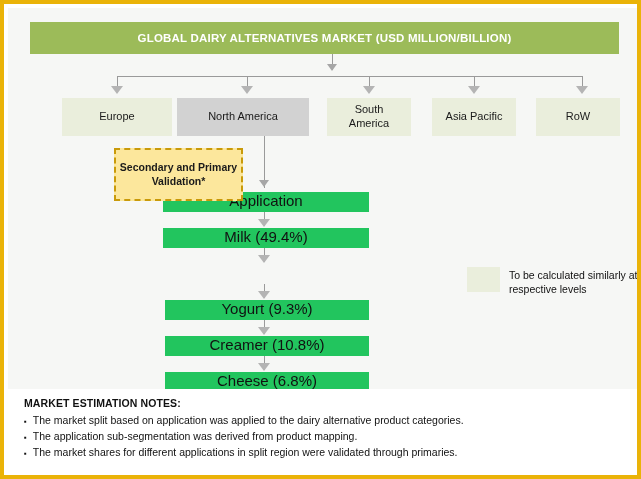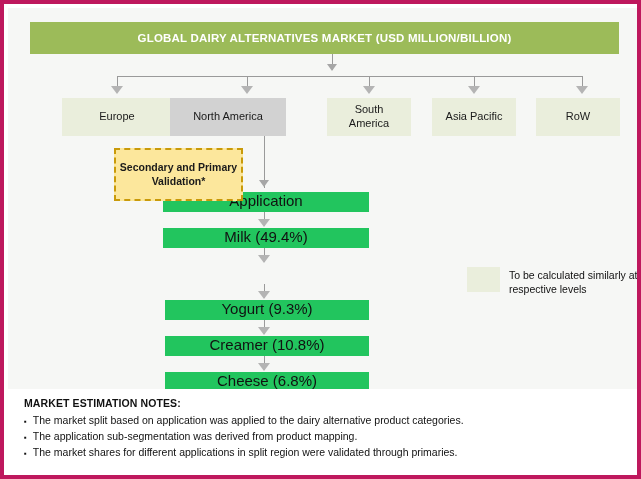--- a/index.html
+++ b/index.html
@@ -8,21 +8,21 @@
     background: #ffffff;
   }
   body {
     font-family: "Liberation Sans", sans-serif;
   }
   #page {
     position: relative;
     width: 641px;
     height: 479px;
     background: #ffffff;
-    border: 4px solid #be185d;
+    border: 4px solid #eab308;
     box-sizing: border-box;
     overflow: hidden;
   }
   
   #canvas {
     position: absolute;
     left: 4px;
     top: 4px;
     width: 633px;
     height: 381px;
@@ -203,21 +203,21 @@
     <div class="vline" style="left:466px; top:68px; height:16px;"></div>
     <div class="arrow-sm" style="left:460px; top:78px;"></div>
 
     <div class="vline" style="left:574px; top:68px; height:16px;"></div>
     <div class="arrow-sm" style="left:568px; top:78px;"></div>
 
     <div class="region-box" style="left:54px; top:90px; width:110px; height:38px;">
       <span>Europe</span>
     </div>
 
-    <div class="region-box highlight" style="left:162px; top:90px; width:116px; height:38px;">
+    <div class="region-box highlight" style="left:169px; top:90px; width:132px; height:38px;">
       <span>North America</span>
     </div>
 
     <div class="region-box" style="left:319px; top:90px; width:84px; height:38px;">
       <span>South America</span>
     </div>
 
     <div class="region-box" style="left:528px; top:90px; width:84px; height:38px;">
       <span>RoW</span>
     </div>

